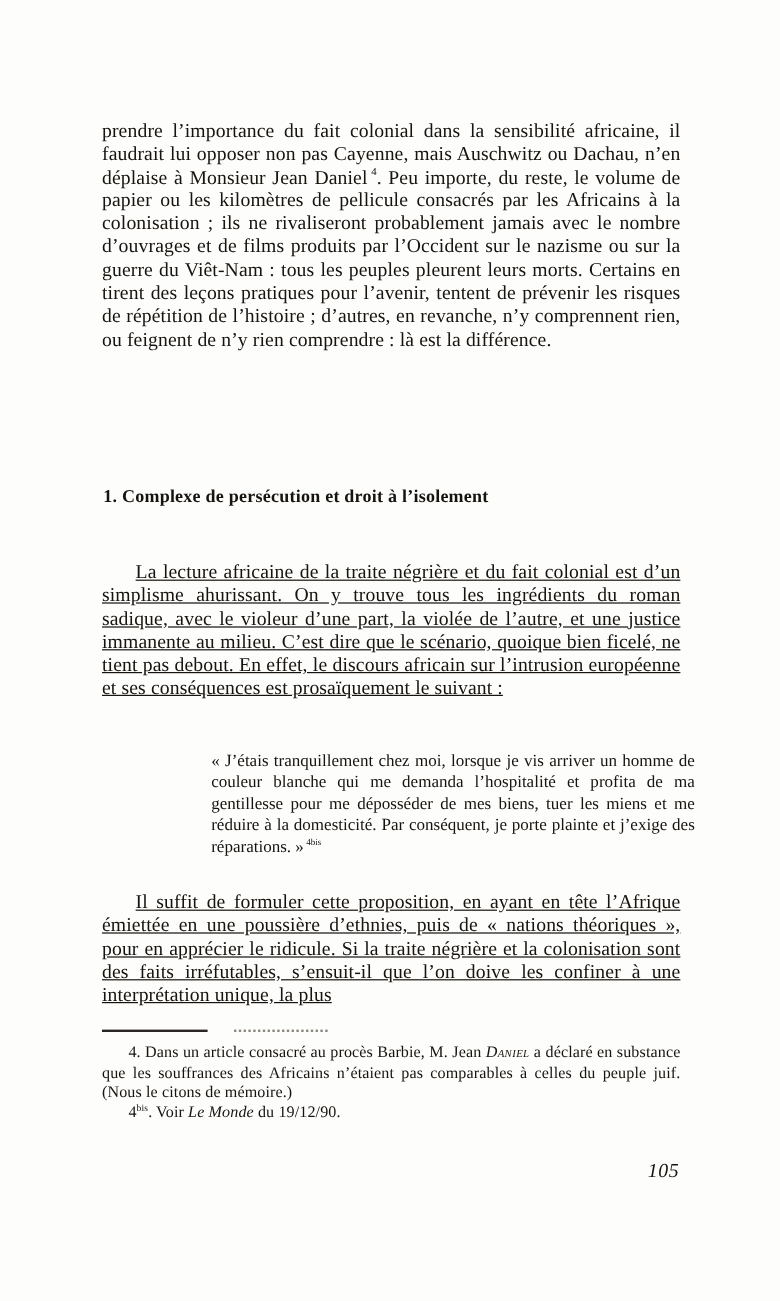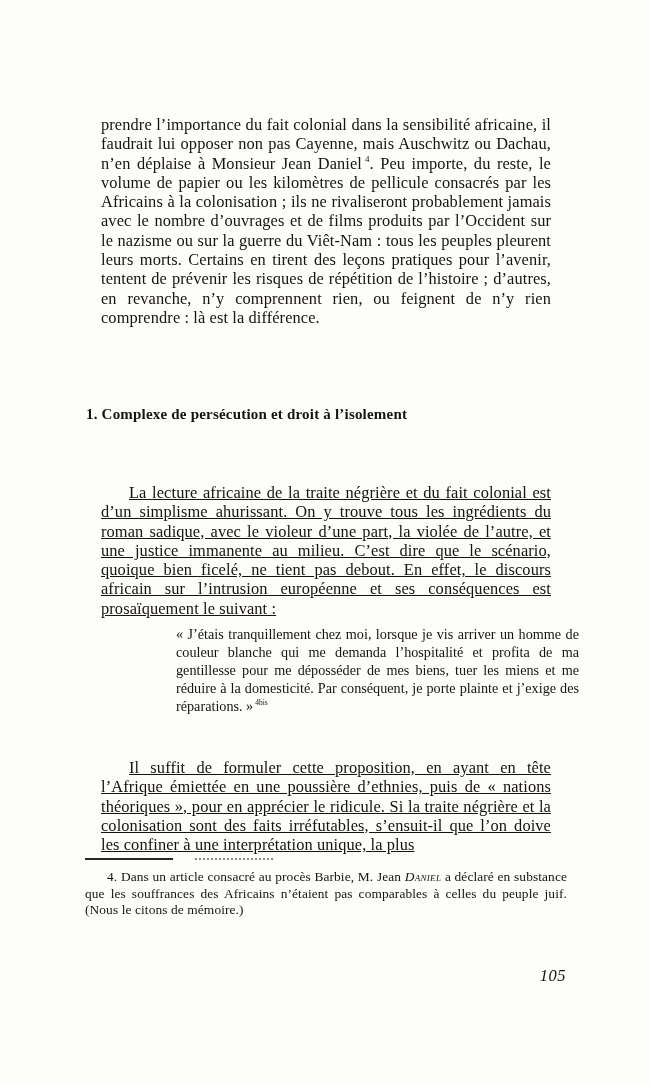--- a/index.html
+++ b/index.html
@@ -16,21 +16,21 @@
     color: #17130e;
     font-family: "Liberation Serif", "DejaVu Serif", serif;
     overflow: hidden;
   }
   .block {
     position: absolute;
     left: 85px;
     width: 482px;
   }
   p {
-    margin: 16px;
+    margin: 0;
     font-size: 16.4px;
     line-height: 19.3px;
     text-align: justify;
     letter-spacing: 0.1px;
   }
   .para-indent { text-indent: 28px; text-decoration: underline; }
   .section-heading {
     position: absolute;
     left: 86px;
     width: 482px;
@@ -127,17 +127,18 @@
   <div class="block" style="top:742px">
     <p class="para-indent">Il suffit de formuler cette proposition, en ayant en tête l’Afrique émiettée en une poussière d’ethnies, puis de « nations théoriques », pour en apprécier le ridicule. Si la traite négrière et la colonisation sont des faits irréfutables, s’ensuit-il que l’on doive les confiner à une interprétation unique, la plus</p>
   </div>
 
   <div class="footnote-rule-wrap">
     <span class="rule-solid"></span><span class="rule-faint"></span>
   </div>
 
   <div class="block" style="top:869px">
     <p class="footnote"><span>4.  </span><span>Dans un article consacré au procès Barbie, M. Jean </span><span class="smallcaps">Daniel</span><span> a déclaré en substance que les souffrances des Africains n’étaient pas comparables à celles du peuple juif. (Nous le citons de mémoire.)</span></p>
+    <p class="footnote"><span>4</span><sup class="fn-sup">bis</sup><span>.  Voir </span><span class="italic">Le Monde</span><span> du 19/12/90.</span></p>
   </div>
 
   <div class="page-number">105</div>
 
 </div>
 
 </body></html>

